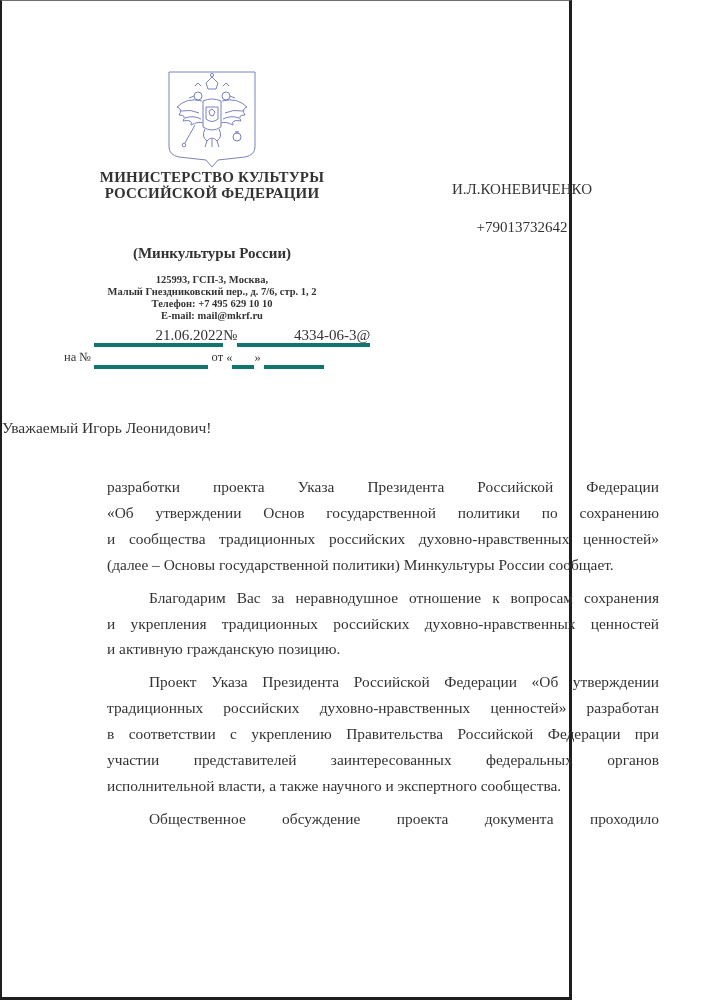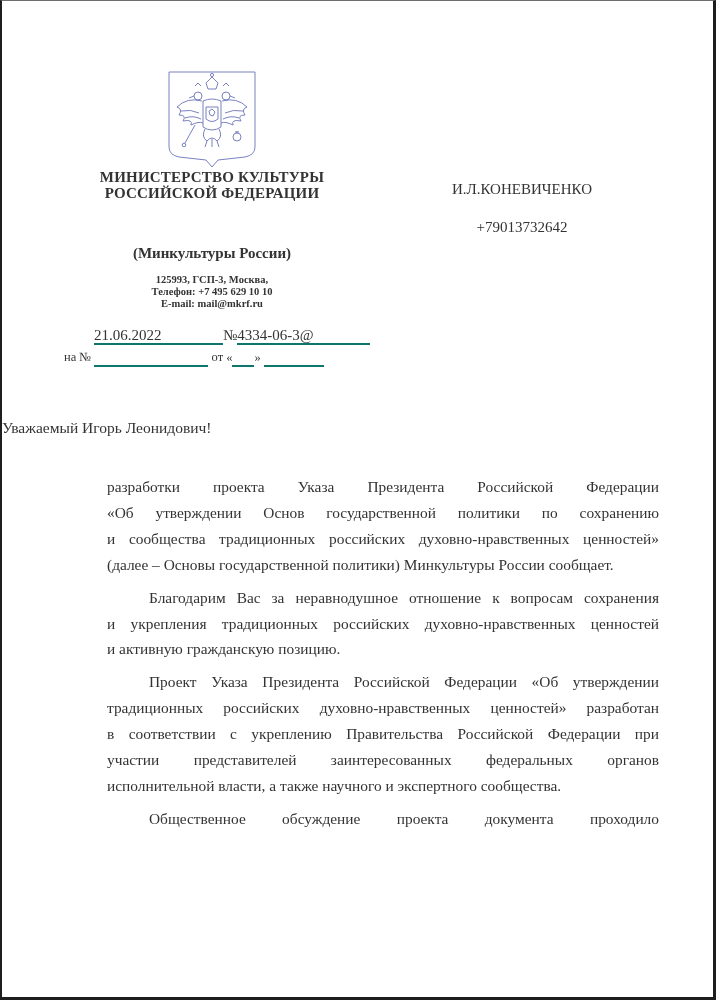--- a/index.html
+++ b/index.html
@@ -1,19 +1,19 @@
 <!DOCTYPE html>
 <html><head>
   <meta charset="utf-8">
   <style>
     html, body { margin: 0; padding: 0; background: #ffffff; }
     body { width: 716px; height: 1000px; overflow: hidden; }
     .page {
       position: relative;
-      width: 716px; height: 1000px;
+      width: 572px; height: 1000px;
       box-sizing: border-box;
       background: #ffffff;
       border-top: 1px solid #6d6d6d;
       border-left: 2px solid #1e1e1e;
       border-right: 3px solid #1e1e1e;
       border-bottom: 3px solid #1e1e1e;
       font-family: "Liberation Serif", "DejaVu Serif", serif;
       color: #2b2b2b;
     }
     .emblem {
@@ -28,21 +28,21 @@
     .ministry .addr { margin-top: 12px; font-size: 10.5px; line-height: 12px; }
     .recipient {
       position: absolute; left: 420px; top: 180px; width: 200px; text-align: center;
       font-size: 15px; color: #333;
     }
     .recipient .phone { margin-top: 21px; }
     .regline {
       position: absolute; left: 92px; top: 326px; font-size: 15px; color: #333;
       white-space: nowrap;
     }
-    .u { display: inline-block; border-bottom: 2px solid #0f766e; text-align: left; line-height: 16px; }
+    .u { display: inline-block; border-bottom: 4px solid #0f766e; text-align: right; line-height: 16px; }
     .refline {
       position: absolute; left: 62px; top: 348px; font-size: 12.5px; color: #333;
       white-space: nowrap;
     }
     .salutation {
       position: absolute; left: 0; right: 0; top: 418px; 
       font-size: 15.5px; color: #333;
     }
     .body {
       position: absolute; left: 105px; width: 552px; top: 473px;
@@ -87,20 +87,21 @@
       <path d="M72 62 V64 M70 63 H74"></path>
     </g>
   </svg>
 
   <div class="ministry">
     <div class="name">МИНИСТЕРСТВО КУЛЬТУРЫ</div>
     <div class="name">РОССИЙСКОЙ ФЕДЕРАЦИИ</div>
     <div class="short">(Минкультуры России)</div>
     <div class="addr">
       <div>125993, ГСП-3, Москва,</div>
+      <div>Малый Гнездниковский пер., д. 7/6, стр. 1, 2</div>
       <div>Телефон: +7 495 629 10 10</div>
       <div>E-mail: mail@mkrf.ru</div>
     </div>
   </div>
 
   <div class="recipient">
     <div>И.Л.КОНЕВИЧЕНКО</div>
     <div class="phone">+79013732642</div>
   </div>
 

